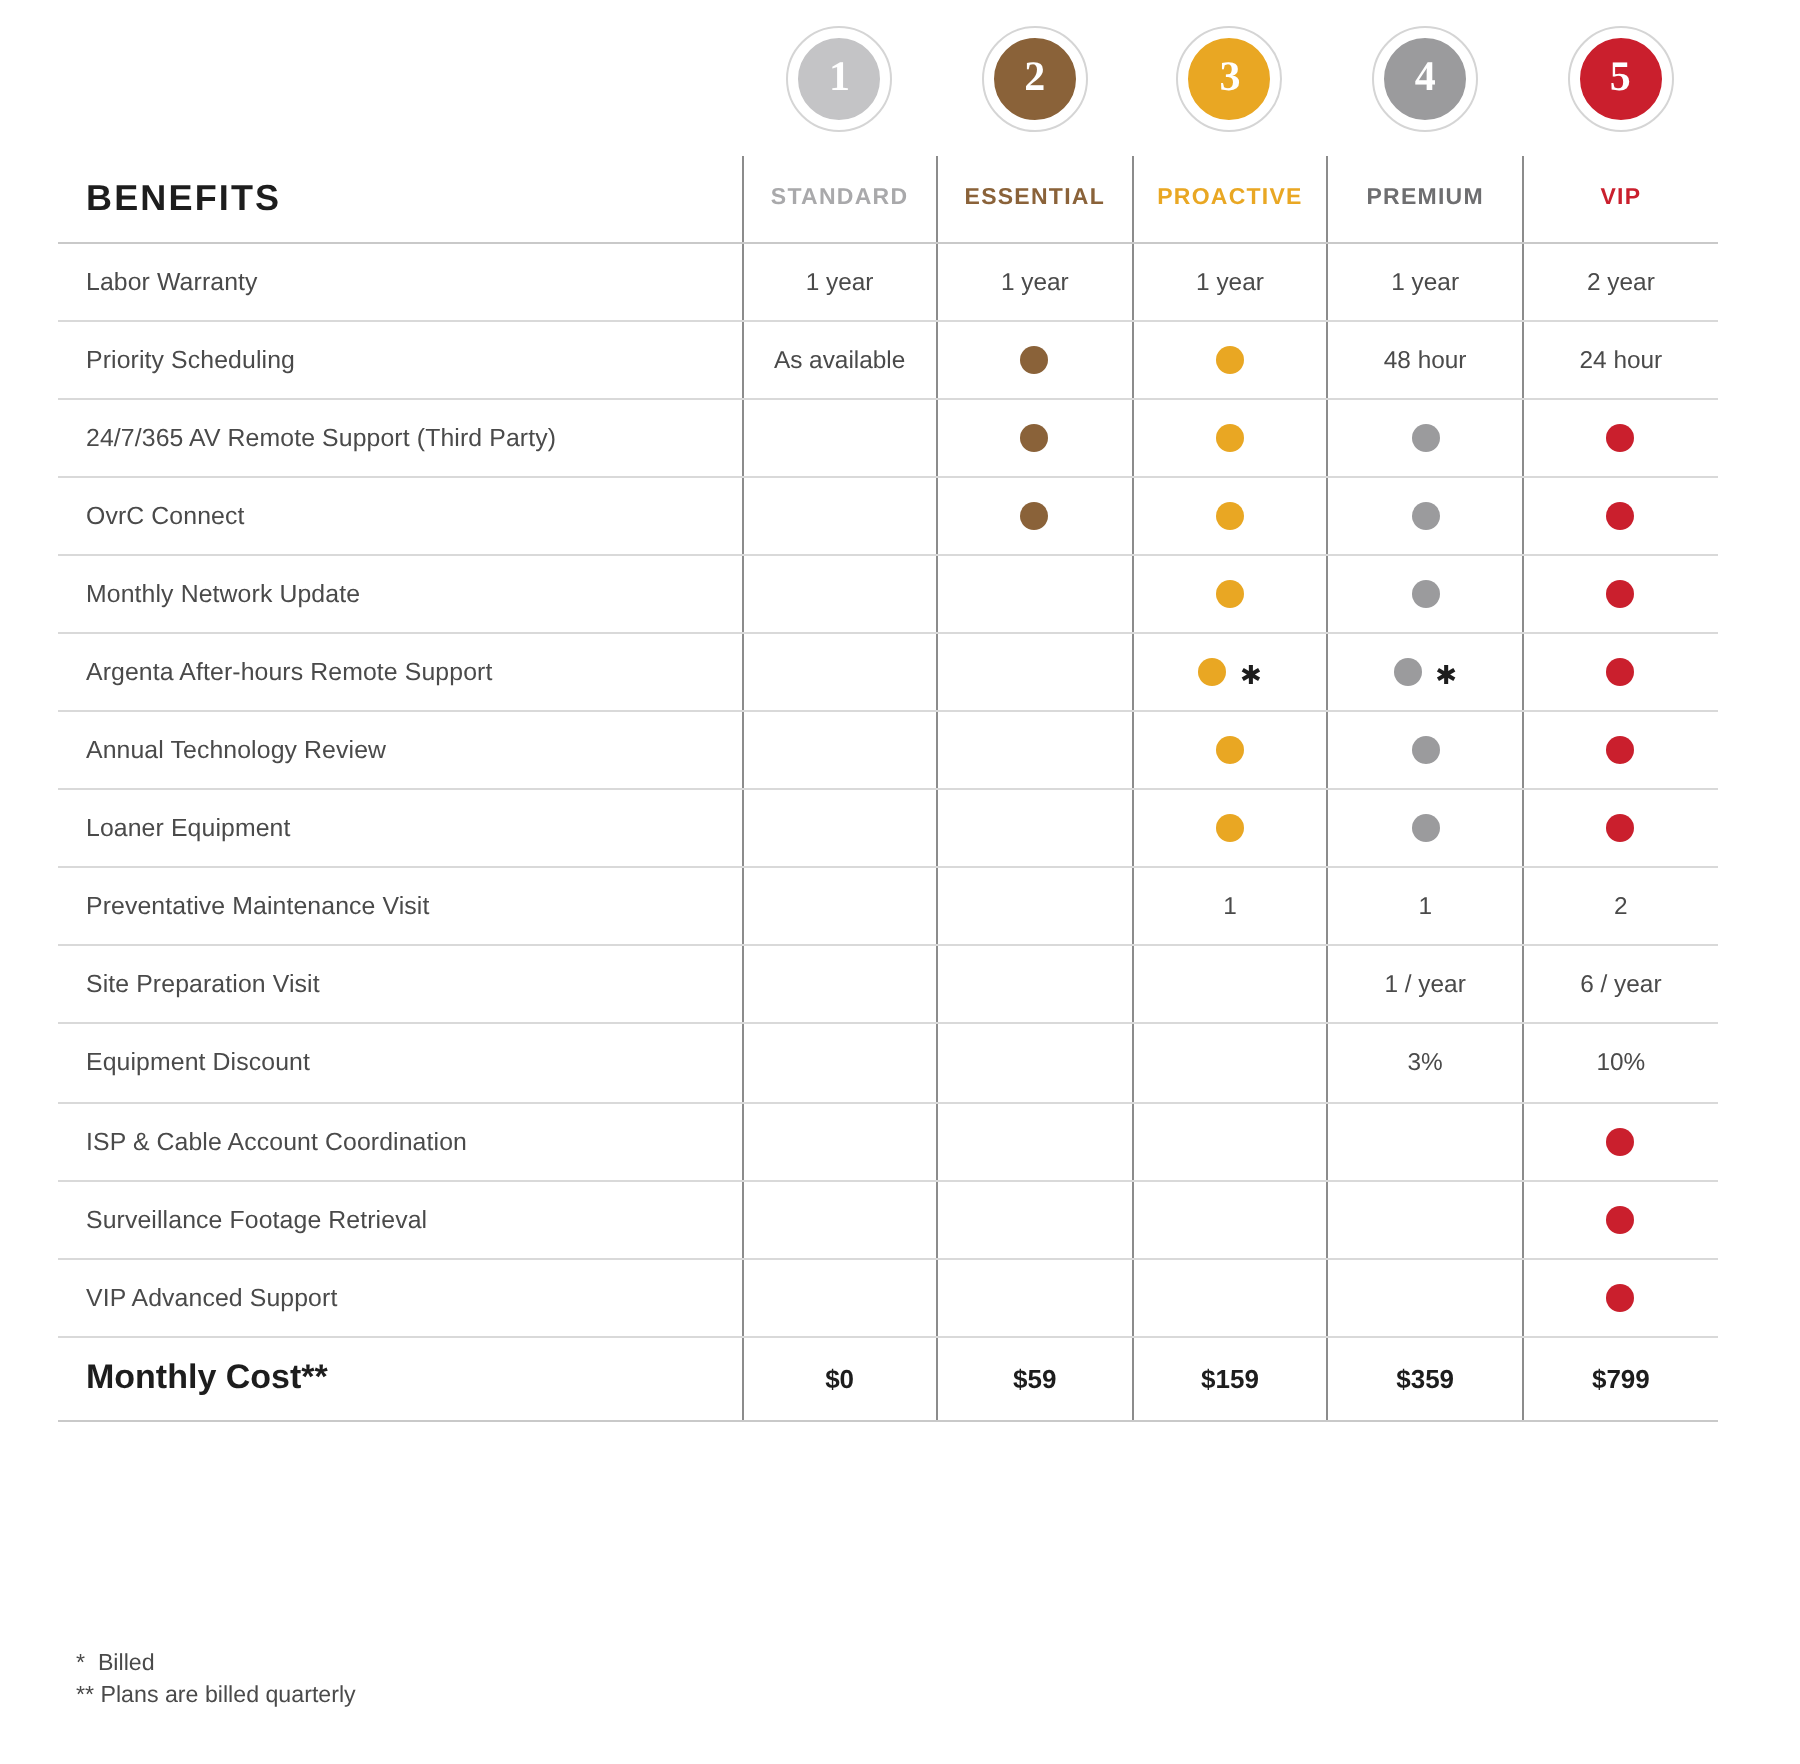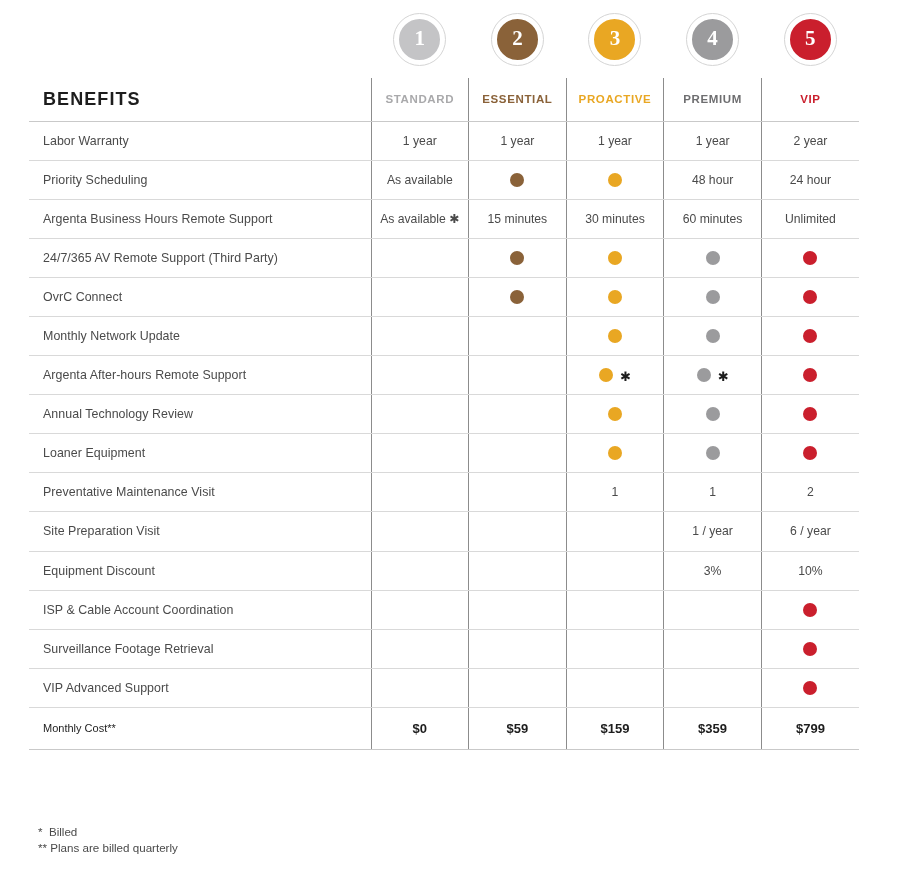--- a/index.html
+++ b/index.html
@@ -145,22 +145,22 @@
   }
 
   .cost-row td {
     height: 42px;
     border-bottom: 1px solid #c9c9c9;
     border-top: 1px solid #8c8c8c;
   }
   .cost-row td.cell-bene {
     text-align: left;
     padding-left: 14px !important;
-    font-size: 11px;
-    font-weight: 400;
+    font-size: 17px;
+    font-weight: 700;
     color: #1d1d1d;
   }
   .cost-row td.cell-plan {
     text-align: center;
     font-size: 13px;
     font-weight: 700;
     color: #1d1d1d;
     border-left: 1px solid #8c8c8c;
   }
 
@@ -246,28 +246,20 @@
           </td>
           <td class="cell-plan">
             <div class="cell-inner">
               <span class="dot" style="background: rgb(233, 167, 35);"></span>
             </div>
           </td>
           <td class="cell-plan">48 hour</td>
           <td class="cell-plan">24 hour</td>
         </tr>
         <tr class="body-row">
-          <td class="cell-bene">Argenta Business Hours Remote Support</td>
-          <td class="cell-plan">As available ✱</td>
-          <td class="cell-plan">15 minutes</td>
-          <td class="cell-plan">30 minutes</td>
-          <td class="cell-plan">60 minutes</td>
-          <td class="cell-plan">Unlimited</td>
-        </tr>
-        <tr class="body-row">
           <td class="cell-bene">24/7/365 AV Remote Support (Third Party)</td>
           <td class="cell-plan"></td>
           <td class="cell-plan">
             <div class="cell-inner">
               <span class="dot" style="background: rgb(138, 98, 57);"></span>
             </div>
           </td>
           <td class="cell-plan">
             <div class="cell-inner">
               <span class="dot" style="background: rgb(233, 167, 35);"></span>

